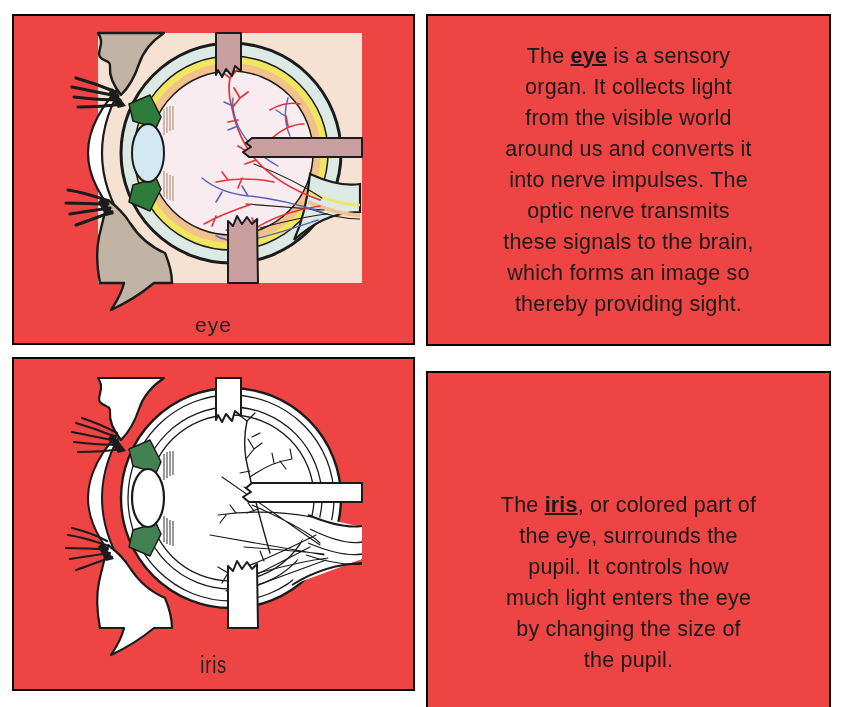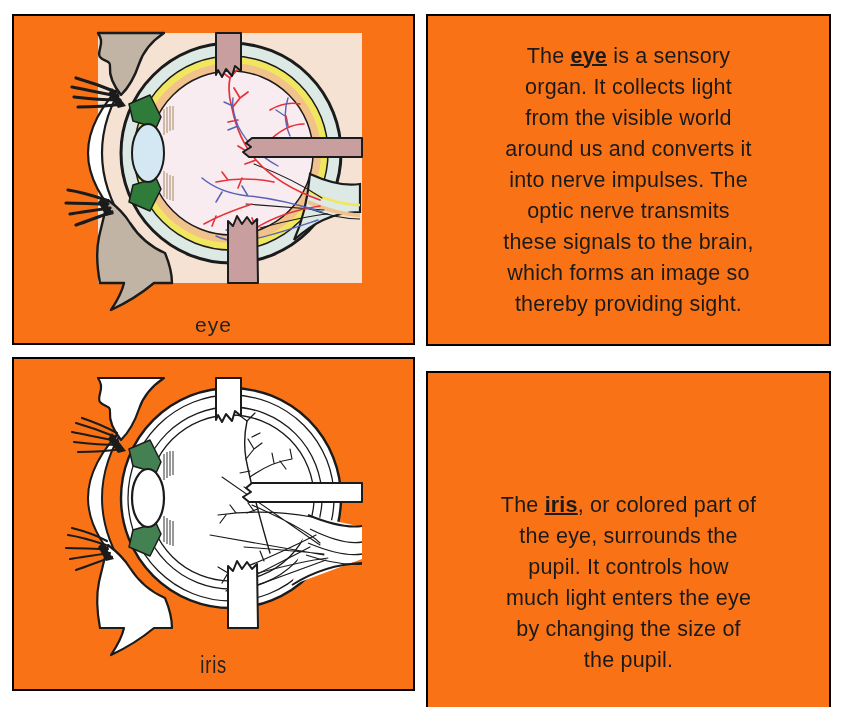--- a/index.html
+++ b/index.html
@@ -3,21 +3,21 @@
 <meta charset="utf-8">
 <style>
   html,body{margin:0;padding:0;}
   body{
     width:847px;height:707px;position:relative;
     background:var(--page_bg,#fff);
     font-family:"Liberation Sans", sans-serif;
     color:var(--text,#1a1a1a);
   }
   .card{
-    position:absolute;background:#f97316;
+    position:absolute;background:#ef4444;
     border:2px solid var(--card_border,#000);
     box-sizing:border-box;overflow:hidden;
   }
   #card-eye    {left:12px;top:14px;width:403px;height:331px;}
   #card-eyetxt {left:426px;top:14px;width:405px;height:332px;}
   #card-iris   {left:12px;top:357px;width:403px;height:334px;}
   #card-iristxt{left:426px;top:371px;width:405px;height:423px;}
   .diagram-svg{position:absolute;left:0;top:0;width:100%;height:100%;}
   .caption{
     position:absolute;left:0;right:0;text-align:center;

